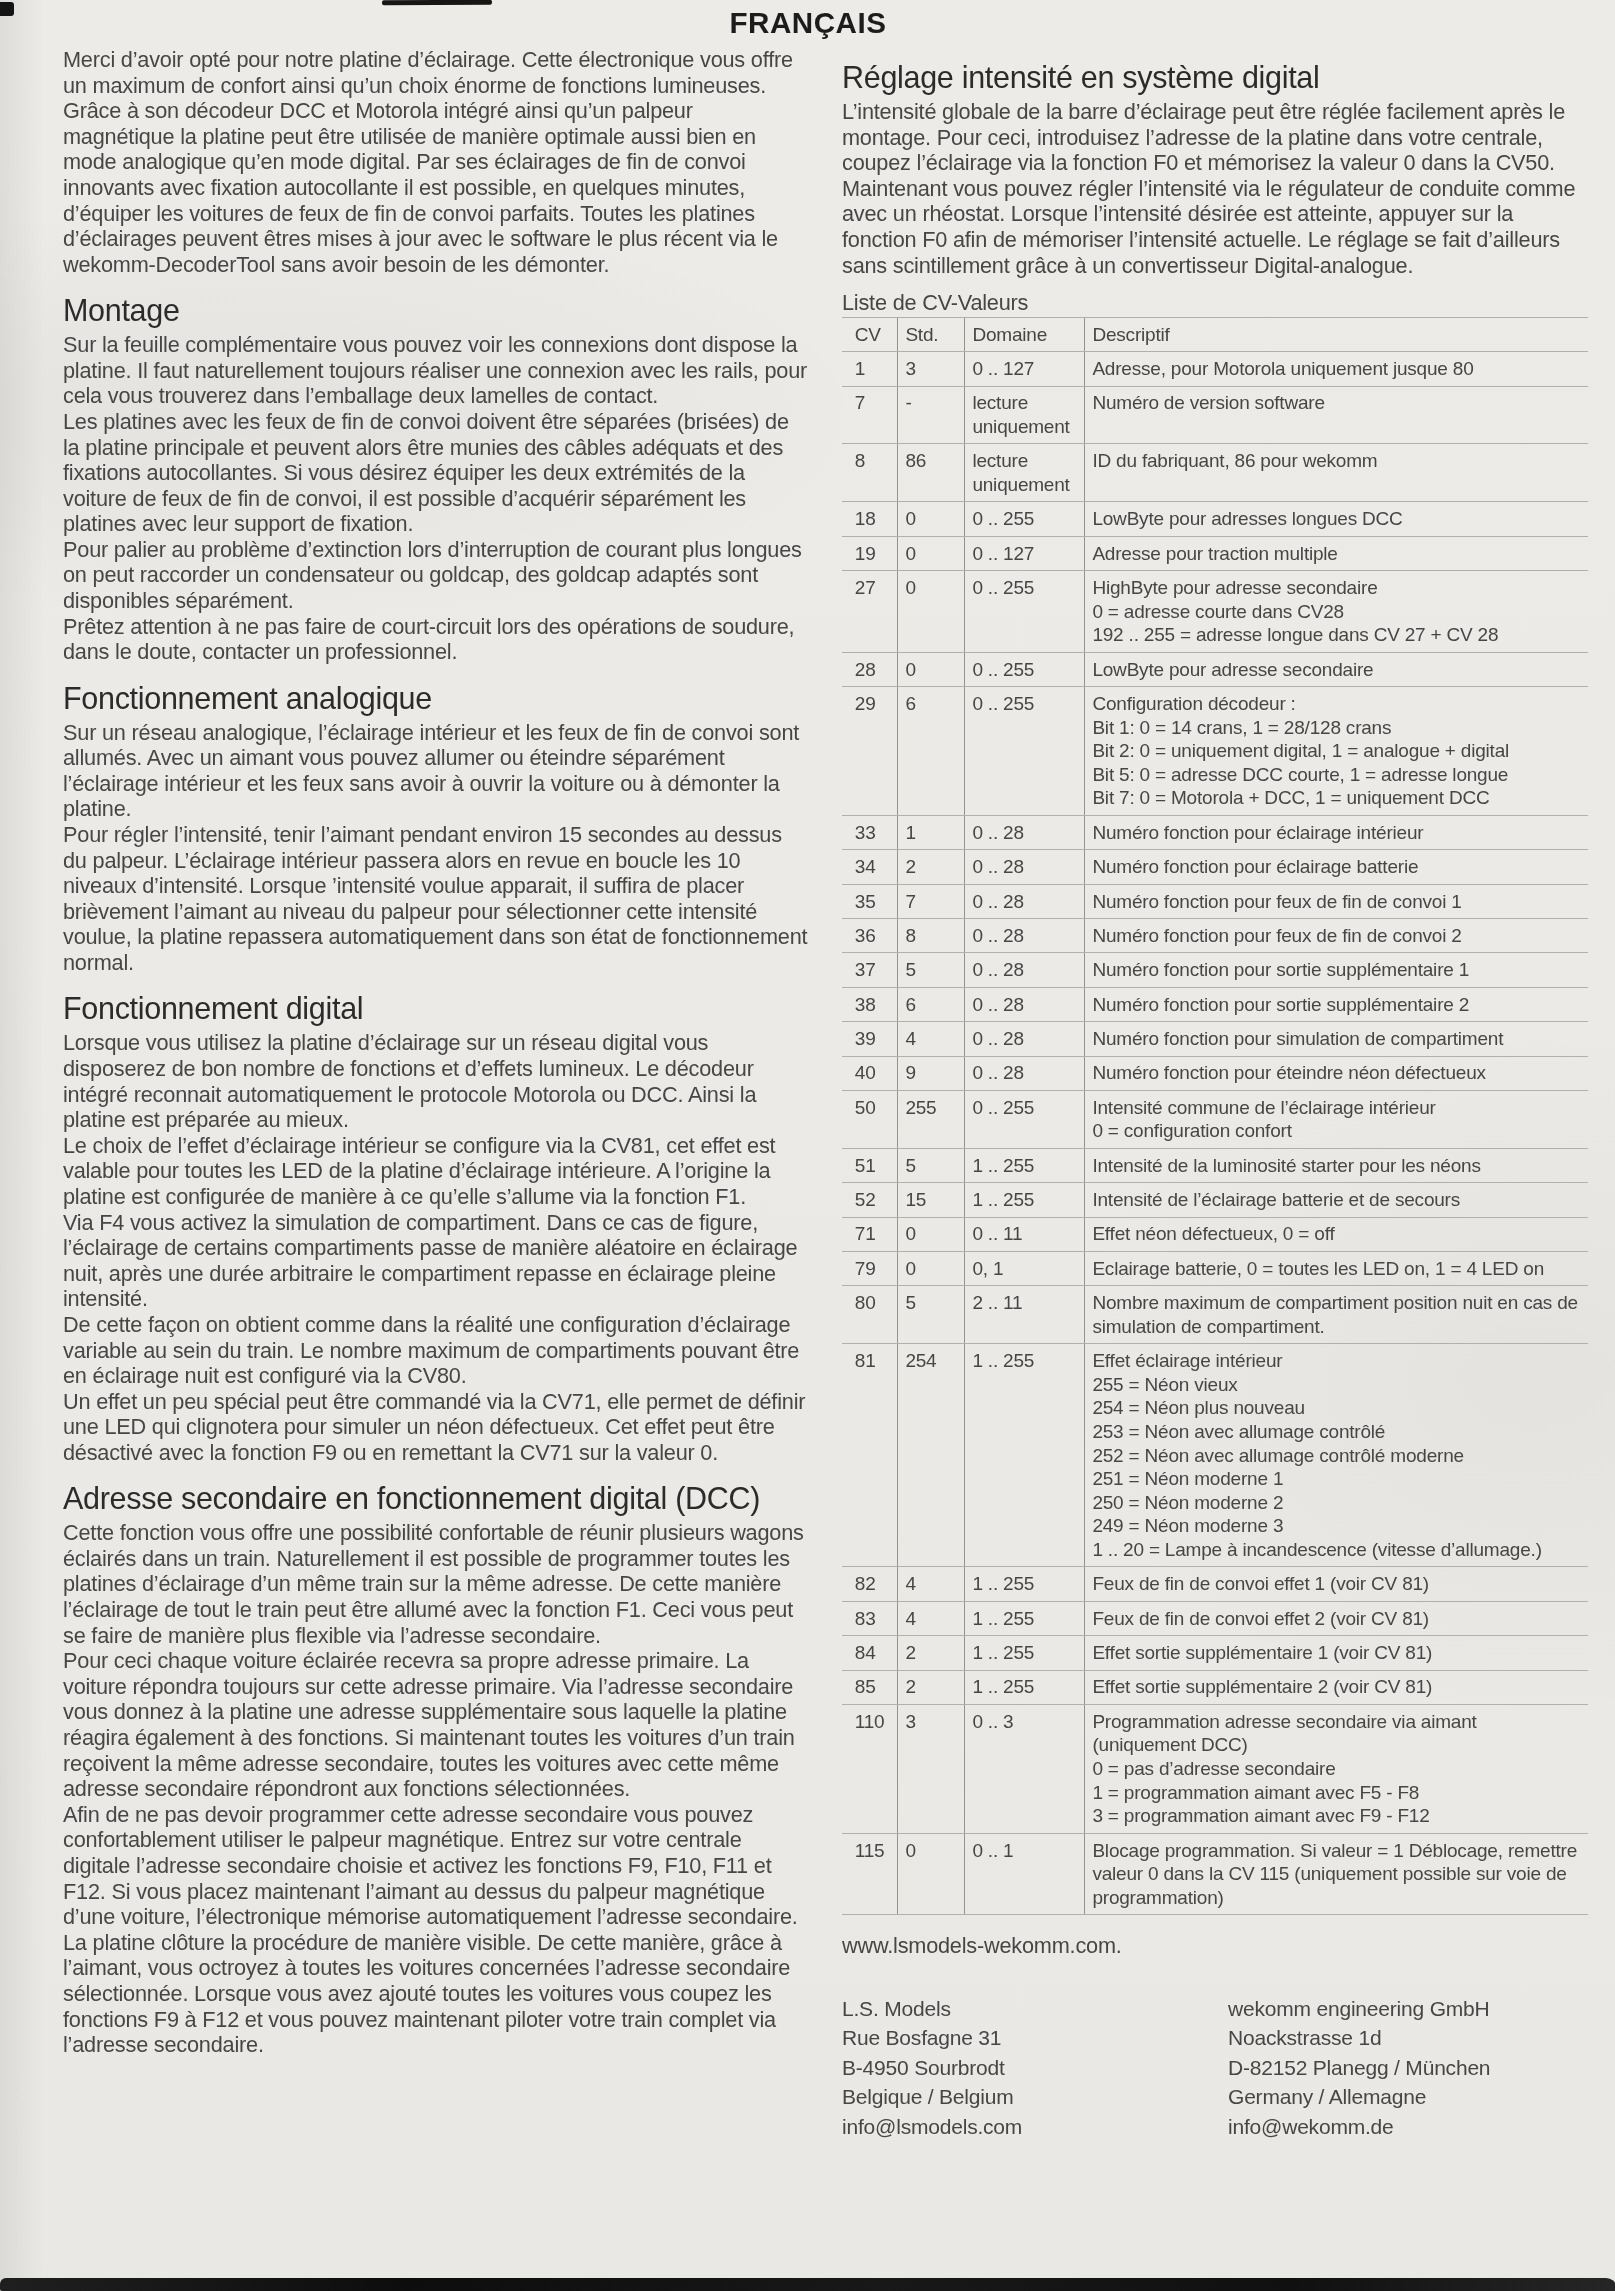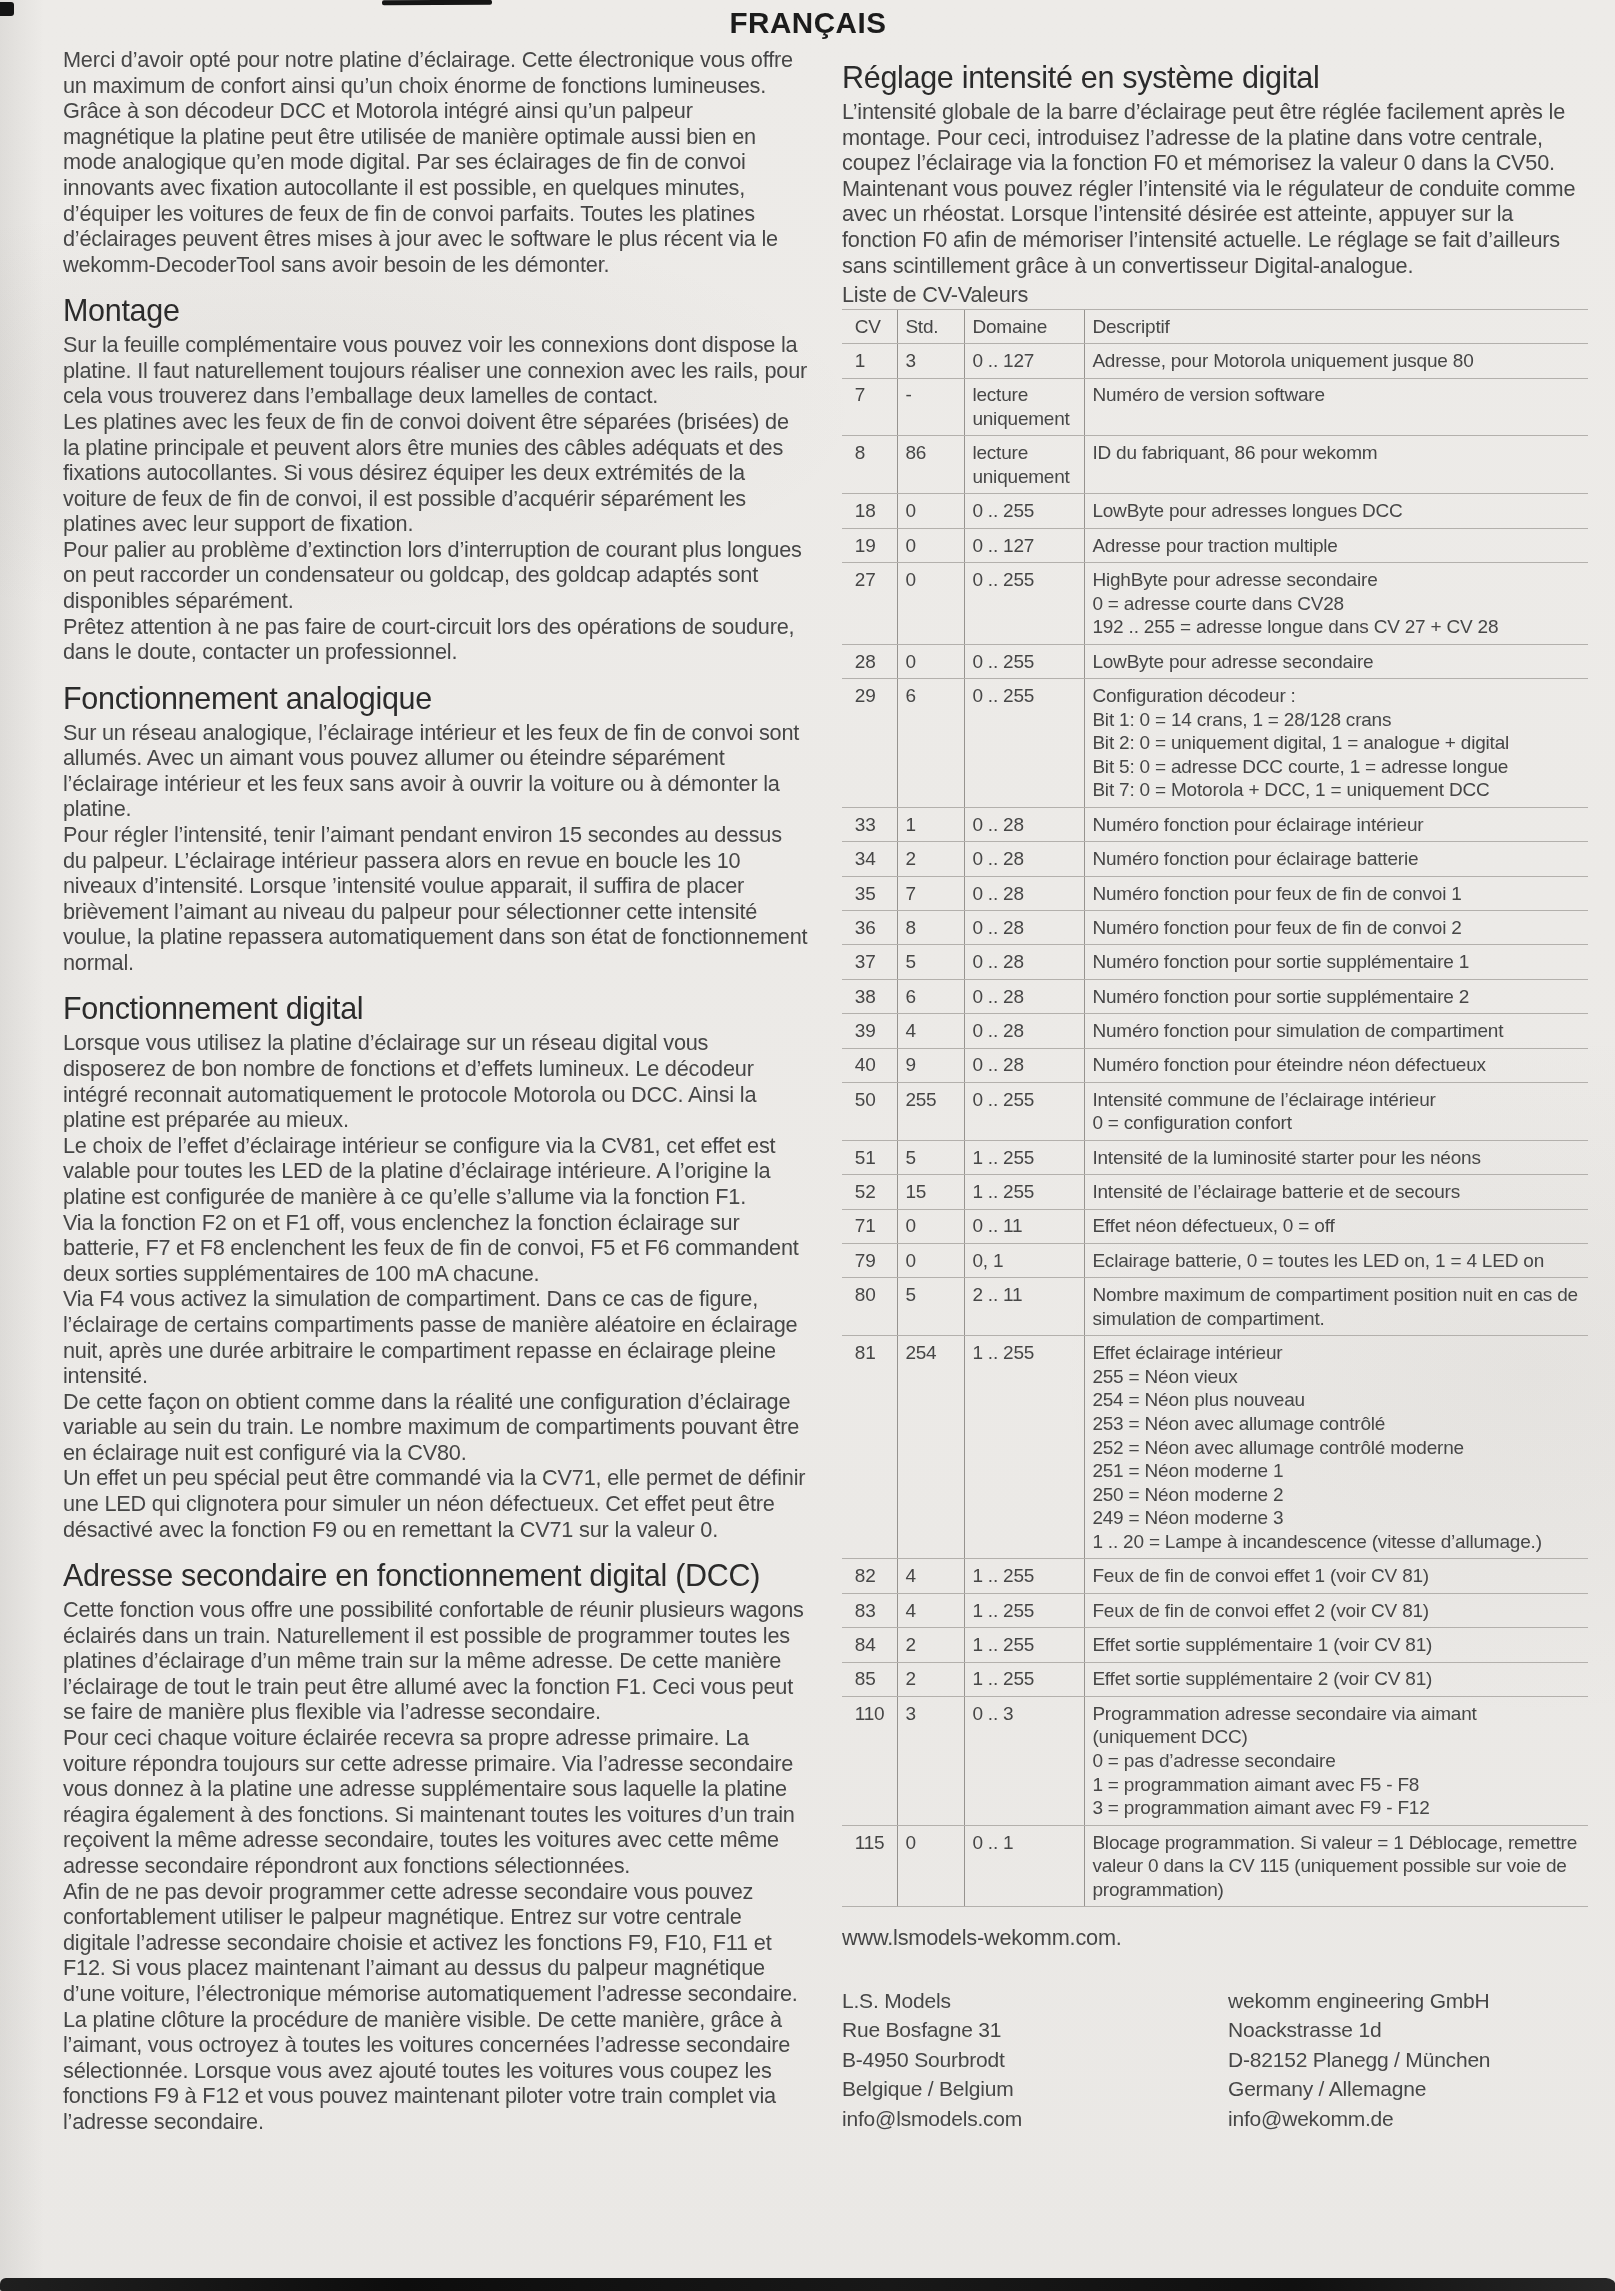--- a/index.html
+++ b/index.html
@@ -40,21 +40,21 @@
   .col { width: 746px; }
   .body-text {
     margin: 0; font-size: 21.7px; line-height: 25.6px; color: #464646;
     letter-spacing: -0.2px;
   }
   .section-heading {
     margin: 14.8px 0 3px 0; font-size: 30.5px; line-height: 37px;
     font-weight: 400; color: #2b2b2b; letter-spacing: -0.3px;
   }
   .col-right .section-heading { margin-top: 12px; }
-  .table-label { margin-top: 4px; }
+  .table-label { margin-top: 12px; }
   table.cv-table { border-collapse: collapse; width: 100%; margin-top: 1px; }
   table.cv-table th, table.cv-table td {
     font-size: 19px; line-height: 23.6px; color: #464646; font-weight: 400;
     text-align: left; vertical-align: top; padding: 4.9px 7.9px;
     border-top: 1px solid #b3b0ac; border-bottom: 1px solid #b3b0ac;
     letter-spacing: -0.2px;
   }
   table.cv-table th + th, table.cv-table td + td { border-left: 1px solid #96938f; }
   table.cv-table th:first-child, table.cv-table td:first-child { padding-left: 12.8px; }
   .desc { white-space: pre-line; }
@@ -80,21 +80,20 @@
         <p class="body-text">Sur la feuille complémentaire vous pouvez voir les connexions dont dispose la platine. Il faut naturellement toujours réaliser une connexion avec les rails, pour cela vous trouverez dans l’emballage deux lamelles de contact.</p>
         <p class="body-text">Les platines avec les feux de fin de convoi doivent être séparées (brisées) de la platine principale et peuvent alors être munies des câbles adéquats et des fixations autocollantes. Si vous désirez équiper les deux extrémités de la voiture de feux de fin de convoi, il est possible d’acquérir séparément les platines avec leur support de fixation.</p>
         <p class="body-text">Pour palier au problème d’extinction lors d’interruption de courant plus longues on peut raccorder un condensateur ou goldcap, des goldcap adaptés sont disponibles séparément.</p>
         <p class="body-text">Prêtez attention à ne pas faire de court-circuit lors des opérations de soudure, dans le doute, contacter un professionnel.</p>
         <h2 class="section-heading">Fonctionnement analogique</h2>
         <p class="body-text">Sur un réseau analogique, l’éclairage intérieur et les feux de fin de convoi sont allumés. Avec un aimant vous pouvez allumer ou éteindre séparément l’éclairage intérieur et les feux sans avoir à ouvrir la voiture ou à démonter la platine.</p>
         <p class="body-text">Pour régler l’intensité, tenir l’aimant pendant environ 15 secondes au dessus du palpeur. L’éclairage intérieur passera alors en revue en boucle les 10 niveaux d’intensité. Lorsque ’intensité voulue apparait, il suffira de placer brièvement l’aimant au niveau du palpeur pour sélectionner cette intensité voulue, la platine repassera automatiquement dans son état de fonctionnement normal.</p>
         <h2 class="section-heading">Fonctionnement digital</h2>
         <p class="body-text">Lorsque vous utilisez la platine d’éclairage sur un réseau digital vous disposerez de bon nombre de fonctions et d’effets lumineux. Le décodeur intégré reconnait automatiquement le protocole Motorola ou DCC. Ainsi la platine est préparée au mieux.</p>
         <p class="body-text">Le choix de l’effet d’éclairage intérieur se configure via la CV81, cet effet est valable pour toutes les LED de la platine d’éclairage intérieure. A l’origine la platine est configurée de manière à ce qu’elle s’allume via la fonction F1.</p>
-        <p class="body-text">Via la fonction F2 on et F1 off, vous enclenchez la fonction éclairage sur batterie, F7 et F8 enclenchent les feux de fin de convoi, F5 et F6 commandent deux sorties supplémentaires de 100 mA chacune.</p>
         <p class="body-text">Via F4 vous activez la simulation de compartiment. Dans ce cas de figure, l’éclairage de certains compartiments passe de manière aléatoire en éclairage nuit, après une durée arbitraire le compartiment repasse en éclairage pleine intensité.</p>
         <p class="body-text">De cette façon on obtient comme dans la réalité une configuration d’éclairage variable au sein du train. Le nombre maximum de compartiments pouvant être en éclairage nuit est configuré via la CV80.</p>
         <p class="body-text">Un effet un peu spécial peut être commandé via la CV71, elle permet de définir une LED qui clignotera pour simuler un néon défectueux. Cet effet peut être désactivé avec la fonction F9 ou en remettant la CV71 sur la valeur 0.</p>
         <h2 class="section-heading">Adresse secondaire en fonctionnement digital (DCC)</h2>
         <p class="body-text">Cette fonction vous offre une possibilité confortable de réunir plusieurs wagons éclairés dans un train. Naturellement il est possible de programmer toutes les platines d’éclairage d’un même train sur la même adresse. De cette manière l’éclairage de tout le train peut être allumé avec la fonction F1. Ceci vous peut se faire de manière plus flexible via l’adresse secondaire.</p>
         <p class="body-text">Pour ceci chaque voiture éclairée recevra sa propre adresse primaire. La voiture répondra toujours sur cette adresse primaire. Via l’adresse secondaire vous donnez à la platine une adresse supplémentaire sous laquelle la platine réagira également à des fonctions. Si maintenant toutes les voitures d’un train reçoivent la même adresse secondaire, toutes les voitures avec cette même adresse secondaire répondront aux fonctions sélectionnées.</p>
         <p class="body-text">Afin de ne pas devoir programmer cette adresse secondaire vous pouvez confortablement utiliser le palpeur magnétique. Entrez sur votre centrale digitale l’adresse secondaire choisie et activez les fonctions F9, F10, F11 et F12. Si vous placez maintenant l’aimant au dessus du palpeur magnétique d’une voiture, l’électronique mémorise automatiquement l’adresse secondaire. La platine clôture la procédure de manière visible. De cette manière, grâce à l’aimant, vous octroyez à toutes les voitures concernées l’adresse secondaire sélectionnée. Lorsque vous avez ajouté toutes les voitures vous coupez les fonctions F9 à F12 et vous pouvez maintenant piloter votre train complet via l’adresse secondaire.</p>
       </div>
 
     <div class="col col-right">

